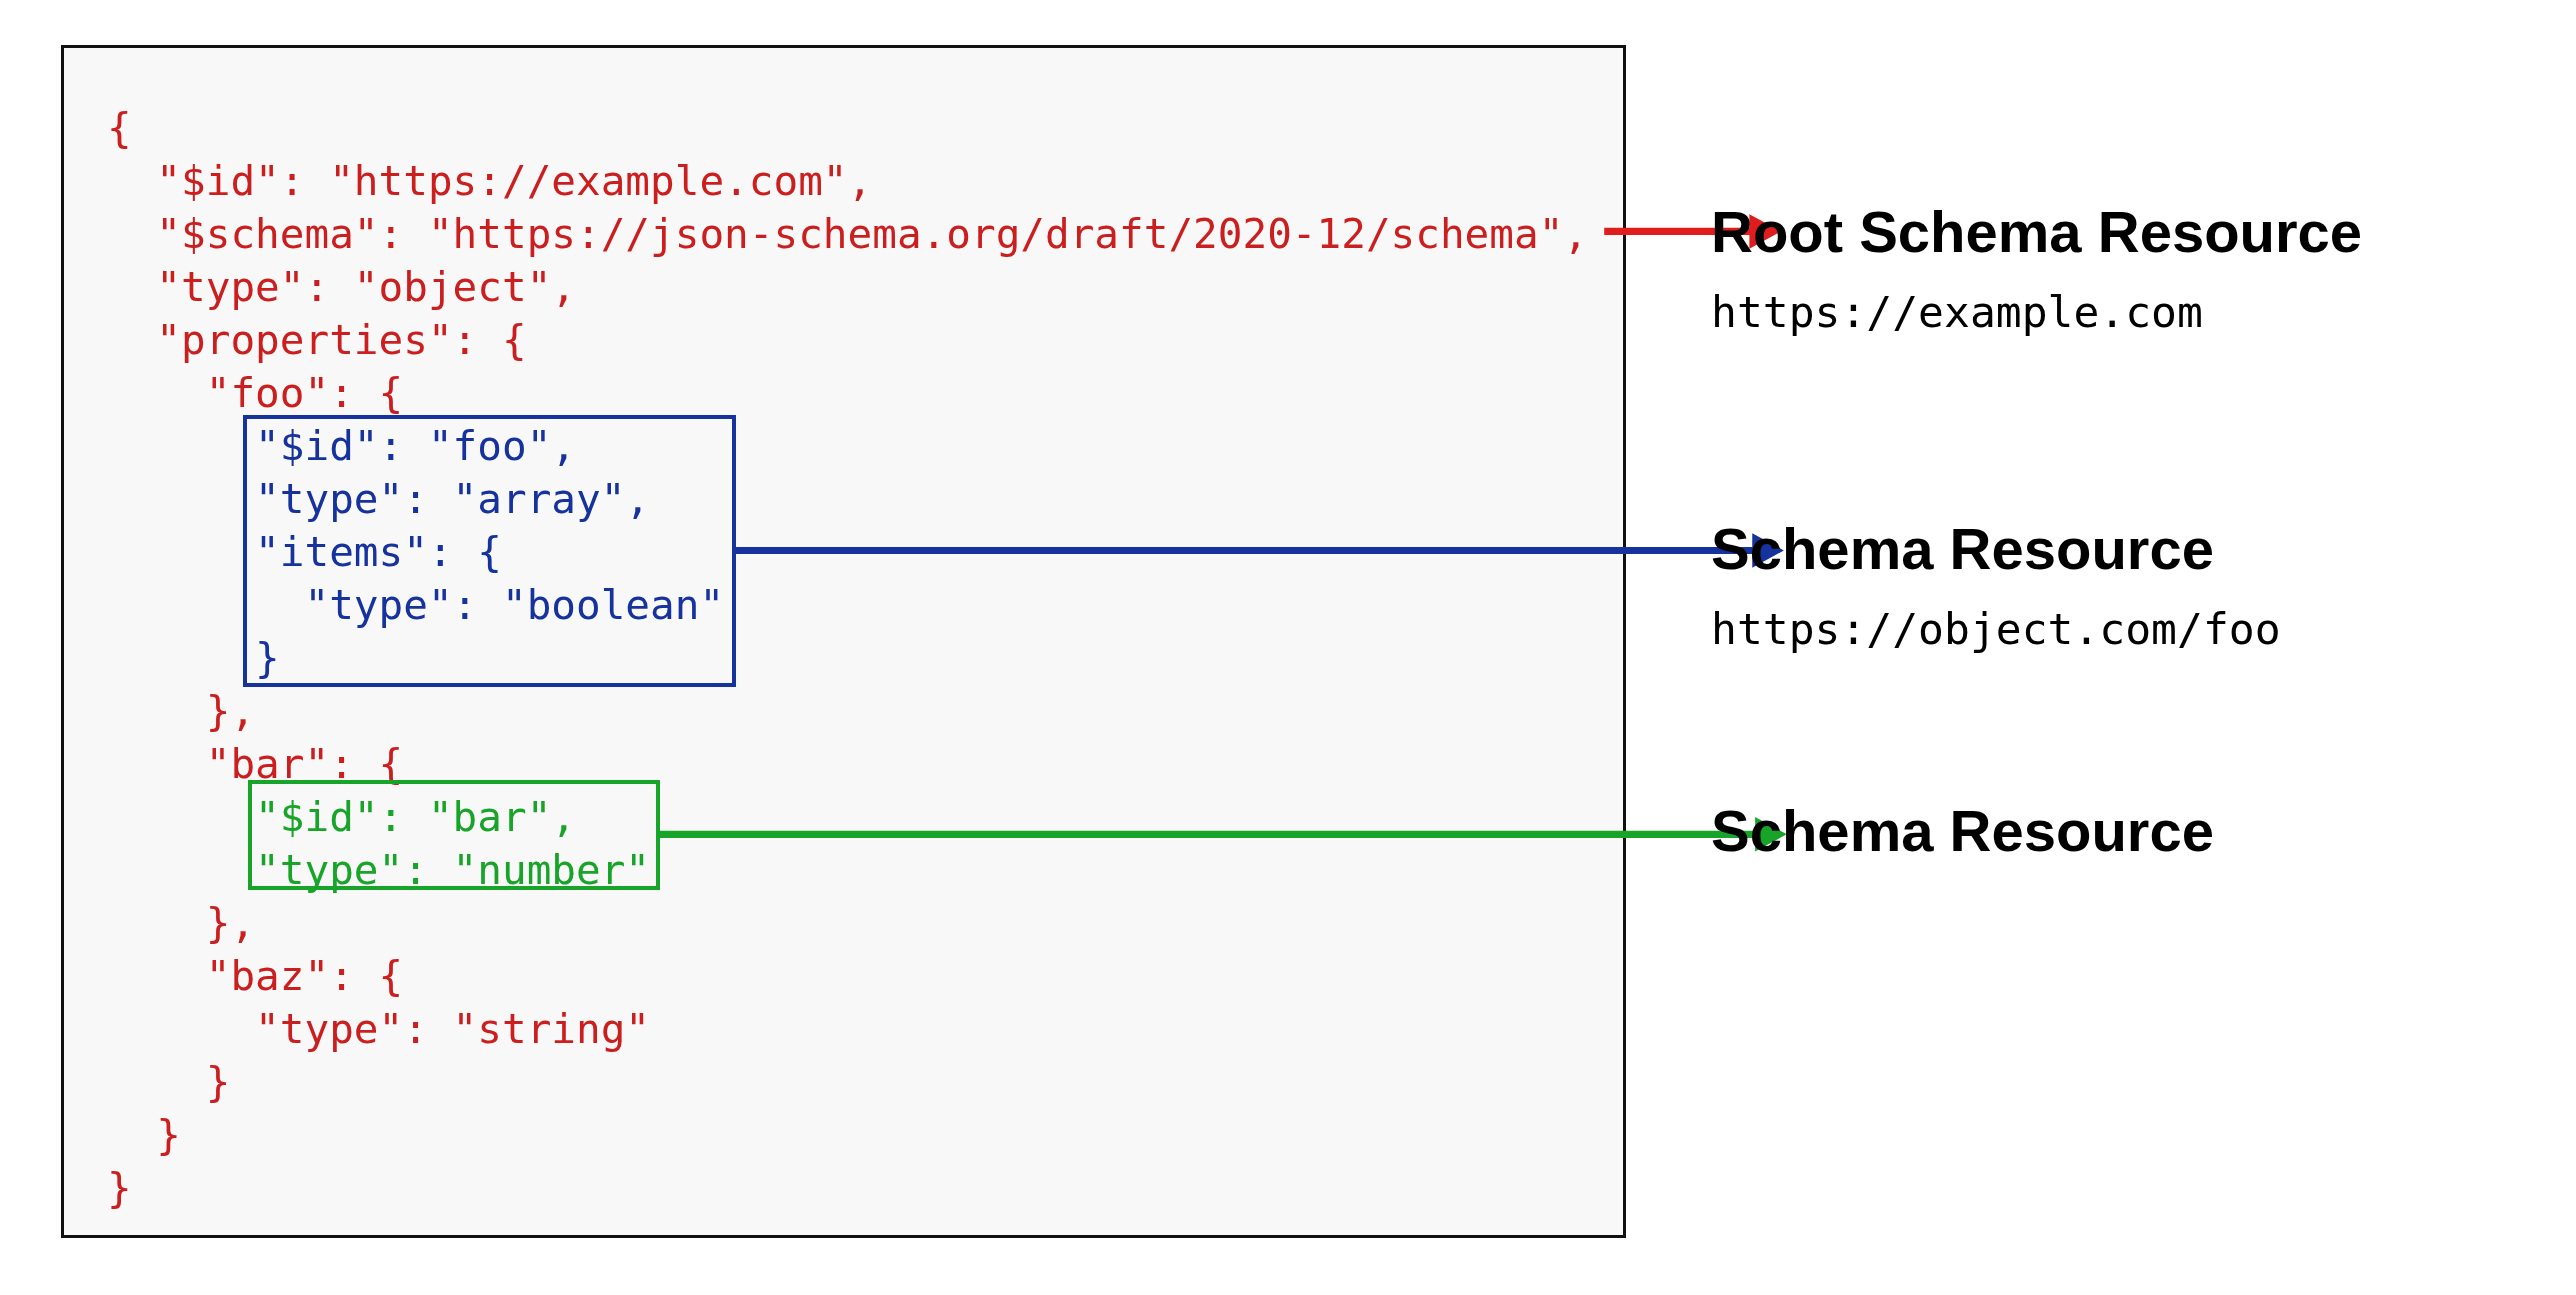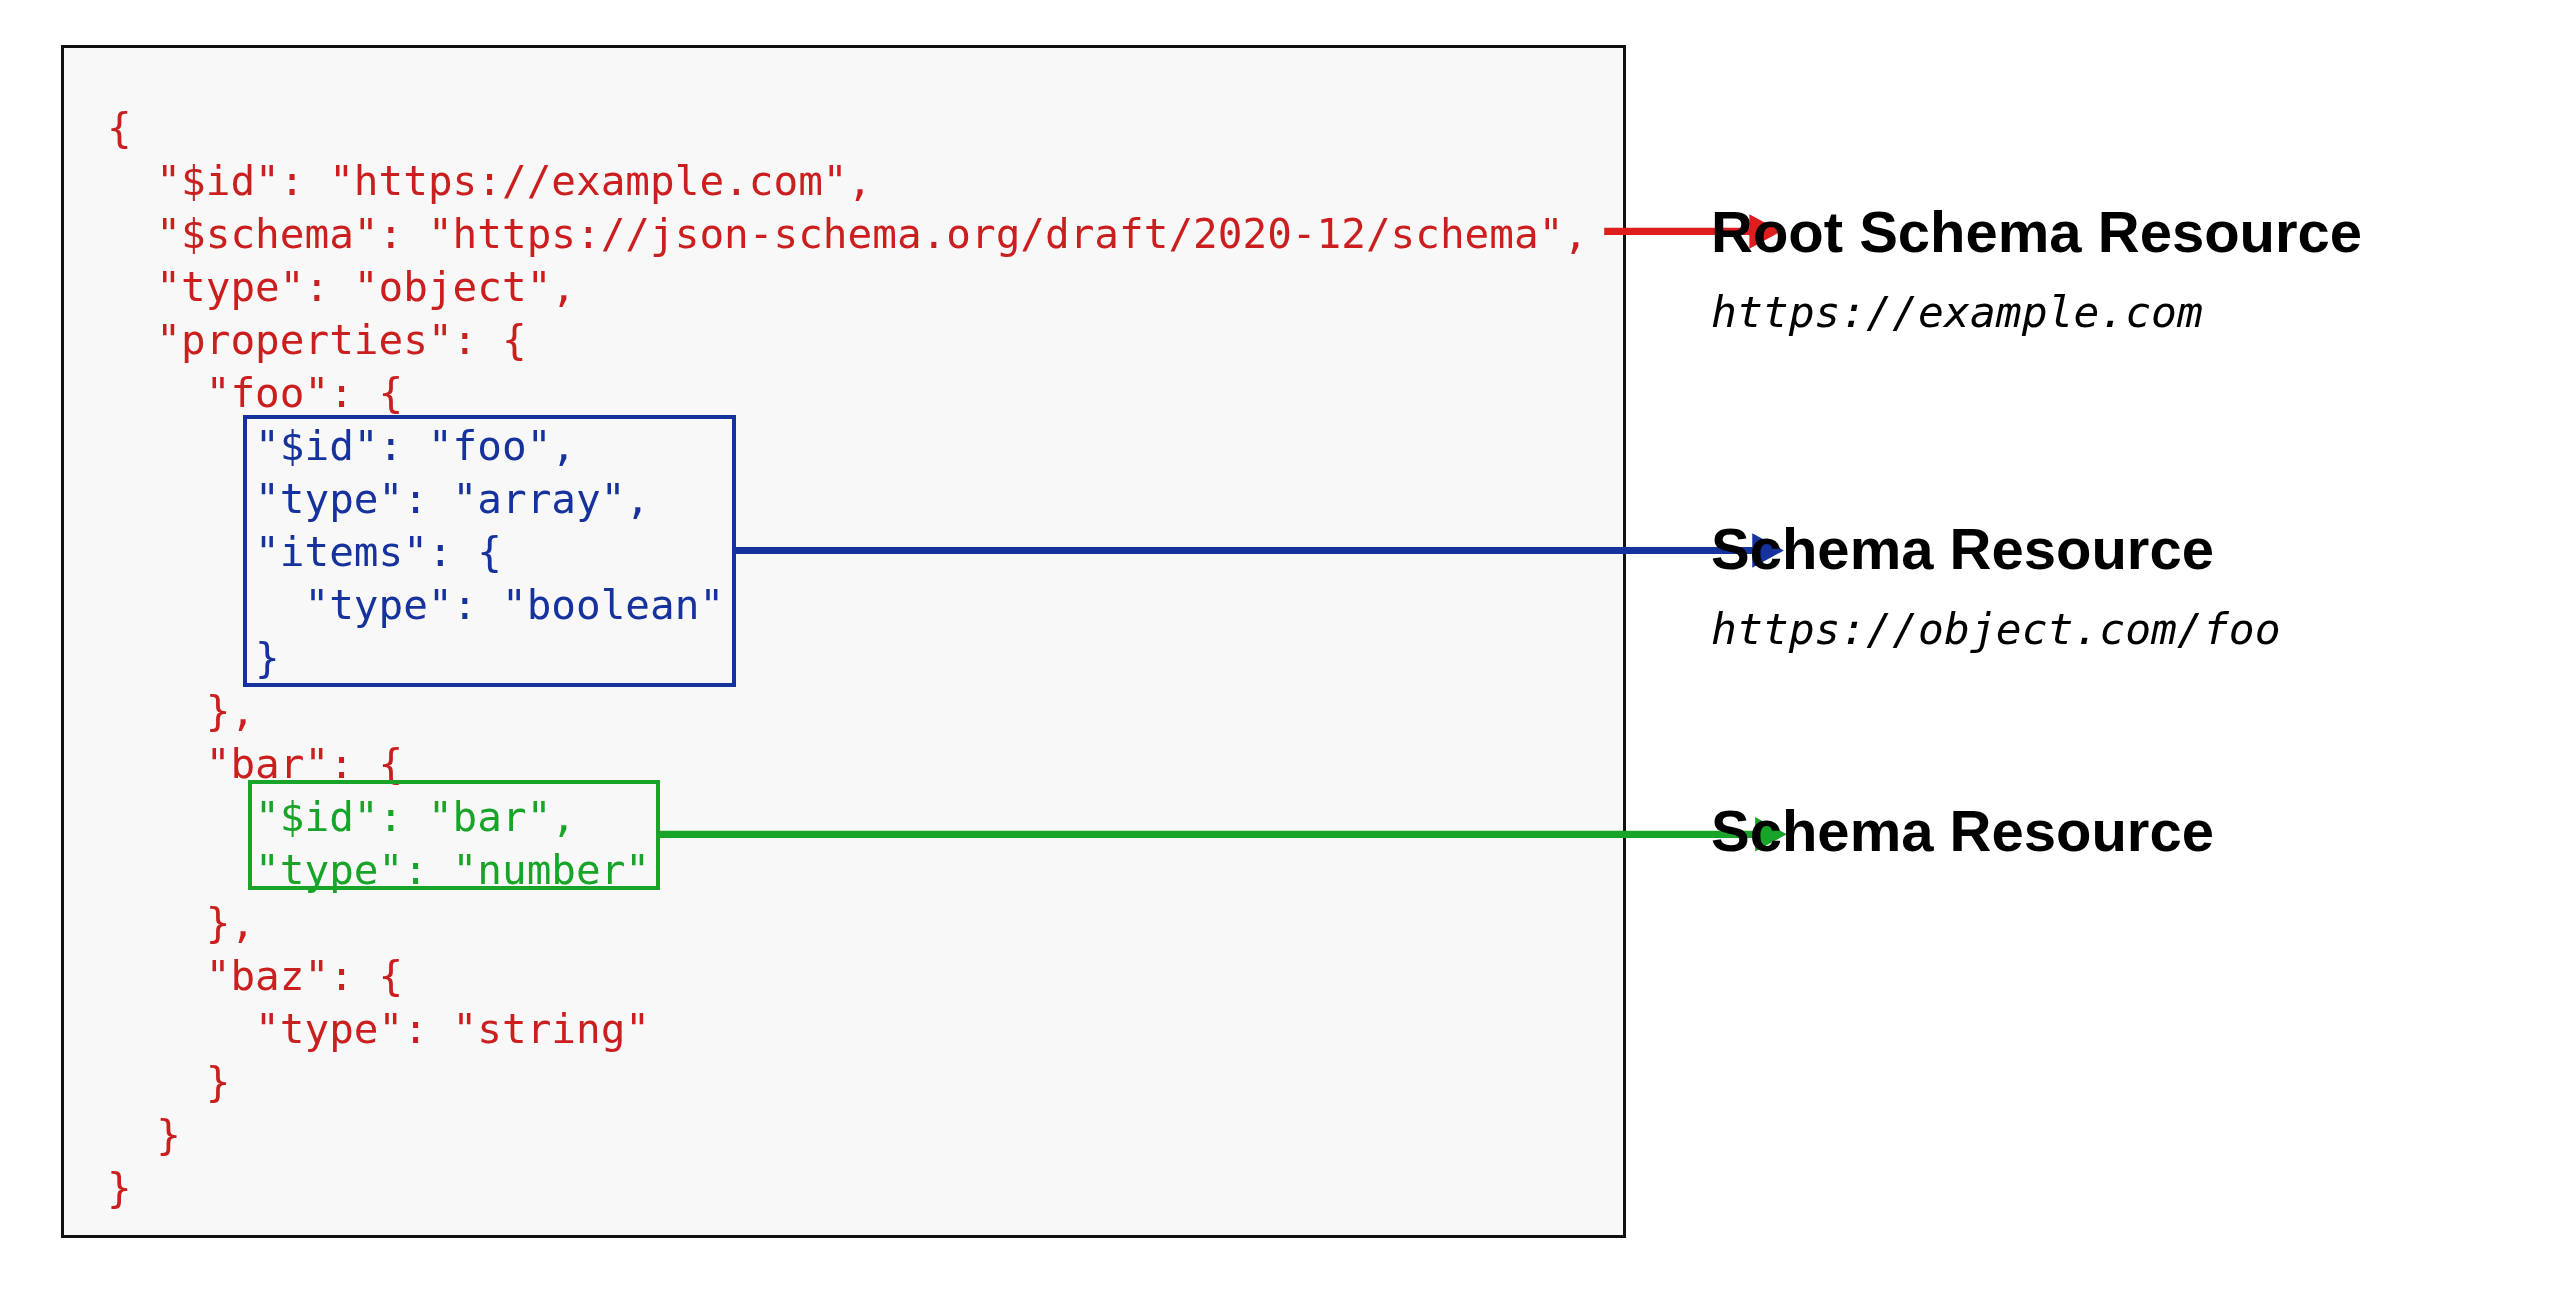--- a/index.html
+++ b/index.html
@@ -59,21 +59,20 @@
     color: #000000;
     white-space: nowrap;
   }
   .annotation-url {
     margin-top: 21.6px;
     font-family: "DejaVu Sans Mono", monospace;
     font-size: 43px;
     line-height: 53px;
     color: #000000;
     white-space: nowrap;
-    font-style: italic;
   }
 </style>
 </head>
 <body>
 
 <div id="canvas">
 
   <div class="schema-box" style="background: rgb(248, 248, 248); border-color: rgb(17, 17, 17);"></div>
 
   <pre class="code" id="code-block"><div class="line" style="color: rgb(203, 31, 31);">{</div><div class="line" style="color: rgb(203, 31, 31);">  "$id": "https://example.com",</div><div class="line" style="color: rgb(203, 31, 31);">  "$schema": "https://json-schema.org/draft/2020-12/schema",</div><div class="line" style="color: rgb(203, 31, 31);">  "type": "object",</div><div class="line" style="color: rgb(203, 31, 31);">  "properties": {</div><div class="line" style="color: rgb(203, 31, 31);">    "foo": {</div><div class="line" style="color: rgb(22, 50, 157);">      "$id": "foo",</div><div class="line" style="color: rgb(22, 50, 157);">      "type": "array",</div><div class="line" style="color: rgb(22, 50, 157);">      "items": {</div><div class="line" style="color: rgb(22, 50, 157);">        "type": "boolean"</div><div class="line" style="color: rgb(22, 50, 157);">      }</div><div class="line" style="color: rgb(203, 31, 31);">    },</div><div class="line" style="color: rgb(203, 31, 31);">    "bar": {</div><div class="line" style="color: rgb(24, 164, 40);">      "$id": "bar",</div><div class="line" style="color: rgb(24, 164, 40);">      "type": "number"</div><div class="line" style="color: rgb(203, 31, 31);">    },</div><div class="line" style="color: rgb(203, 31, 31);">    "baz": {</div><div class="line" style="color: rgb(203, 31, 31);">      "type": "string"</div><div class="line" style="color: rgb(203, 31, 31);">    }</div><div class="line" style="color: rgb(203, 31, 31);">  }</div><div class="line" style="color: rgb(203, 31, 31);">}</div></pre>

